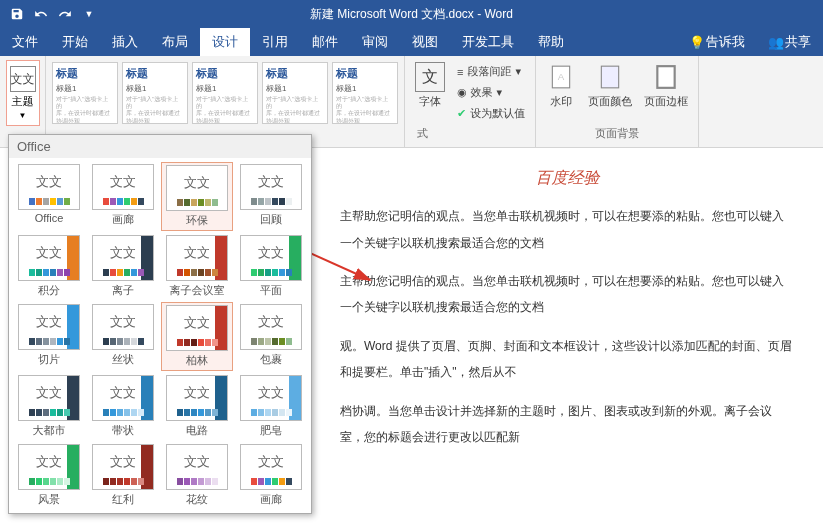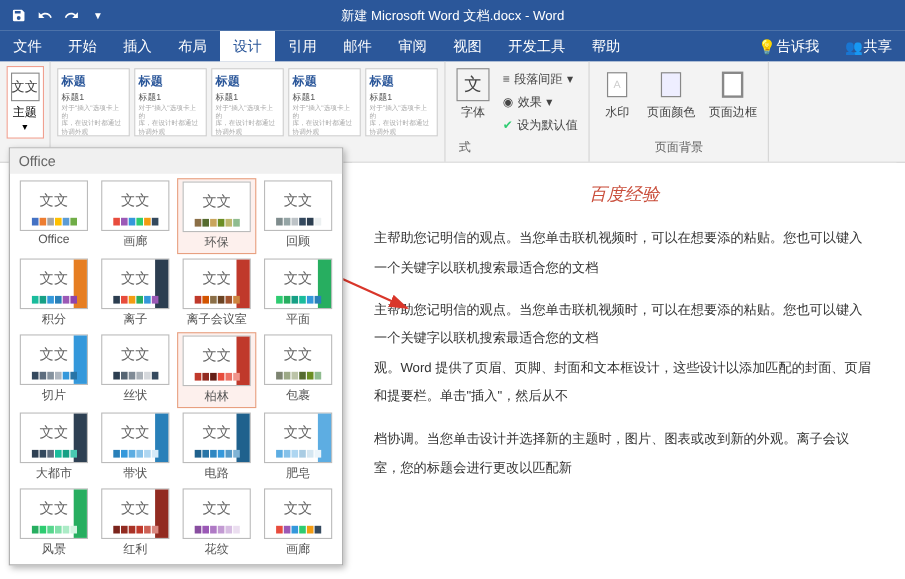--- a/index.html
+++ b/index.html
@@ -467,21 +467,21 @@
         <div class="theme-name">画廊</div>
       </div>
     </div>
 </div>
 
 <div class="doc-area">
   <div class="doc-content">
     <div class="doc-title">百度经验</div>
     <div>主帮助您记明信的观点。当您单击联机视频时，可以在想要添的粘贴。您也可以键入一个关键字以联机搜索最适合您的文档</div>
     <div style="margin-top:12px">主帮助您记明信的观点。当您单击联机视频时，可以在想要添的粘贴。您也可以键入一个关键字以联机搜索最适合您的文档</div>
-    <div style="">观。Word 提供了页眉、页脚、封面和文本框设计，这些设计以添加匹配的封面、页眉和提要栏。单击"插入"，然后从不</div>
+    <div style="margin-top:12px">观。Word 提供了页眉、页脚、封面和文本框设计，这些设计以添加匹配的封面、页眉和提要栏。单击"插入"，然后从不</div>
     <div style="margin-top:12px">档协调。当您单击设计并选择新的主题时，图片、图表或改到新的外观。离子会议室，您的标题会进行更改以匹配新</div>
   </div>
 </div>
 
 <svg class="arrow" style="left:170px;top:190px" width="220" height="110">
   <defs>
       <marker id="ah" markerWidth="10" markerHeight="10" refX="8" refY="3" orient="auto">
         <path d="M0,0 L0,6 L9,3 z" fill="#d9362a"></path>
       </marker>
     </defs>

